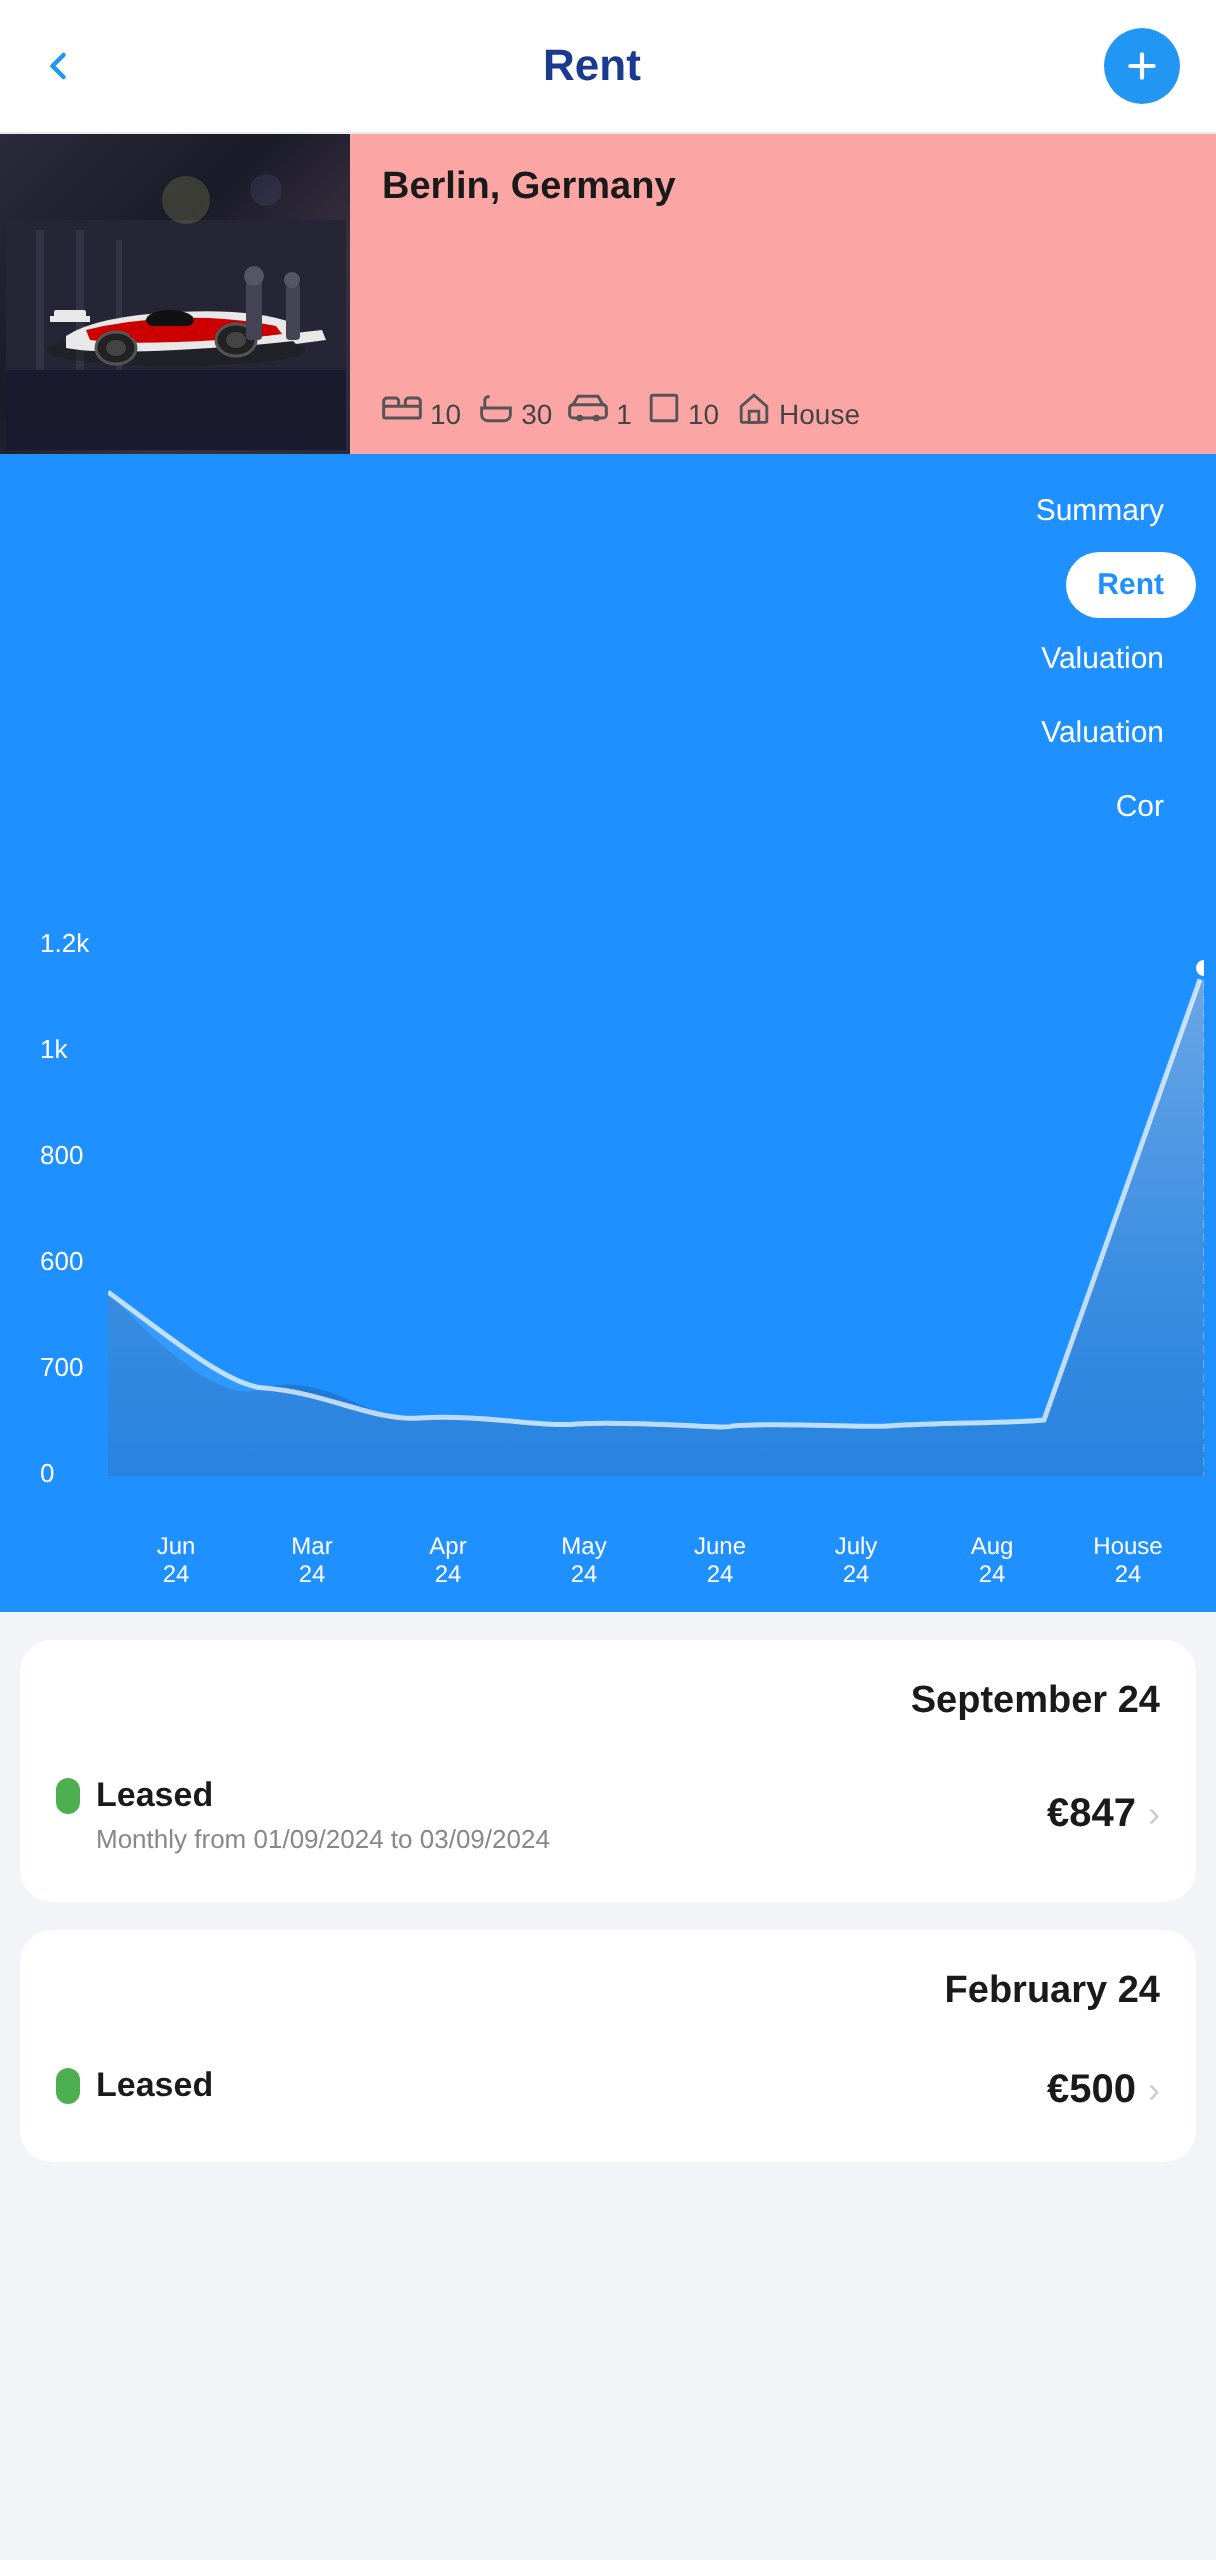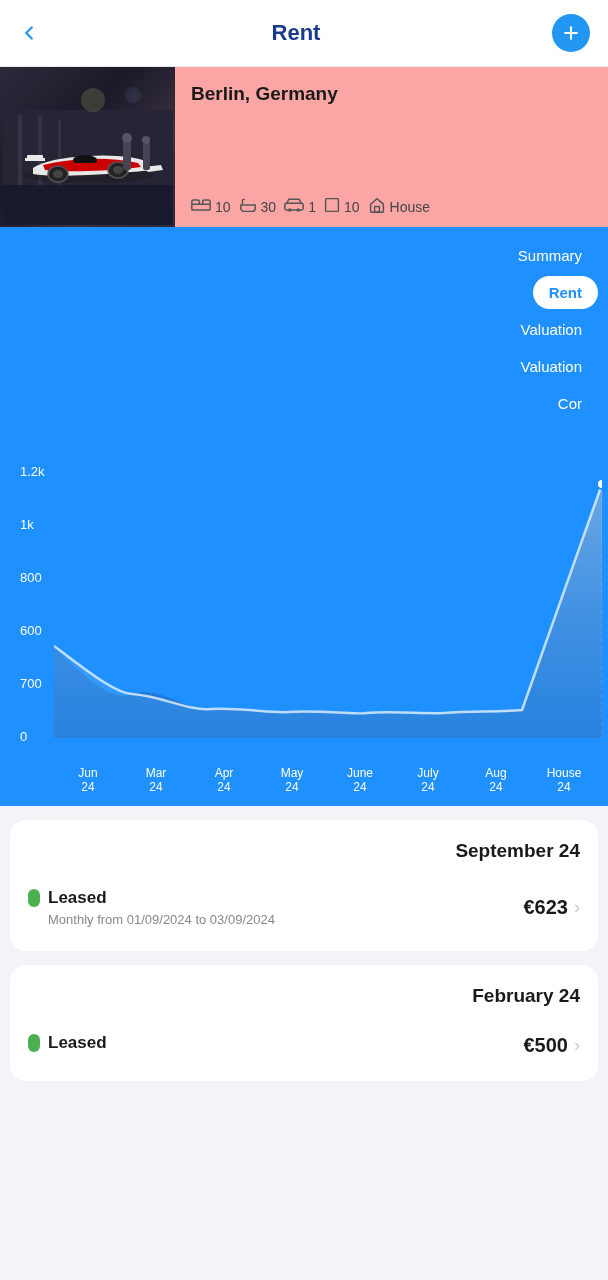--- a/index.html
+++ b/index.html
@@ -440,21 +440,21 @@
     <div class="section-title">September 24</div>
     <div class="lease-item">
       <div class="lease-left">
         <div class="lease-title-row">
           <div class="green-dot"></div>
           <span class="lease-label">Leased</span>
         </div>
         <span class="lease-period">Monthly from 01/09/2024 to 03/09/2024</span>
       </div>
       <div class="lease-right">
-        <span class="lease-amount">€623</span>
+        <span class="lease-amount">€847</span>
         <span class="chevron-icon">›</span>
       </div>
     </div>
   </div>
 
   <div class="section">
     <div class="section-title">February 24</div>
     <div class="lease-item">
       <div class="lease-left">
         <div class="lease-title-row">

